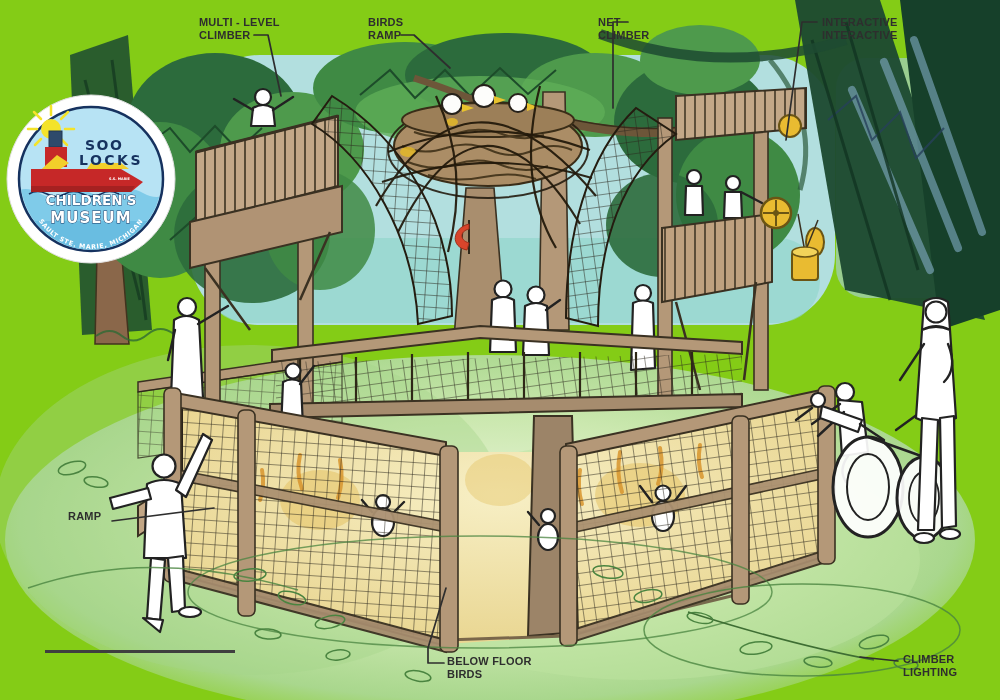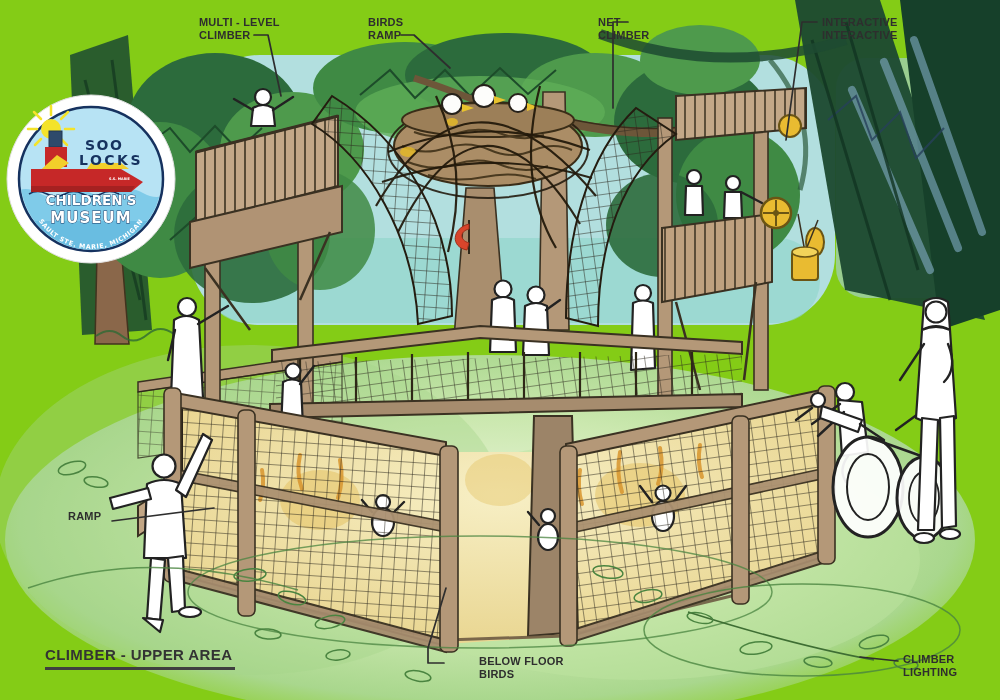--- a/index.html
+++ b/index.html
@@ -353,21 +353,21 @@
     <div>NET</div>
     <div>CLIMBER</div>
   </div>
   <div class="anno" style="left:822px;top:16px;">
     <div>INTERACTIVE</div>
     <div>INTERACTIVE</div>
   </div>
   <div class="anno" style="left:68px;top:510px;">
     <div>RAMP</div>
   </div>
-  <div class="anno" style="left:447px;top:655px;margin-left:32px;">
+  <div class="anno" style="left:447px;top:655px;">
     <div>BELOW FLOOR</div>
     <div>BIRDS</div>
   </div>
   <div class="anno" style="left:903px;top:653px;">
     <div>CLIMBER</div>
     <div>LIGHTING</div>
   </div>
 
   <div class="logo">
     <svg width="172" height="172" viewBox="0 0 172 172">
@@ -401,17 +401,16 @@
       <text class="locks" x="74" y="72">LOCKS</text>
       <text class="museum-txt" style="font-size:13.5px;" x="86" y="112" text-anchor="middle">CHILDREN'S</text>
       <text class="museum-txt" style="font-size:15px;letter-spacing:1px;" x="86" y="130" text-anchor="middle">MUSEUM</text>
       <text>
         <textPath class="arc-txt" href="#arcPath" startOffset="50%" text-anchor="middle">SAULT STE. MARIE, MICHIGAN</textPath>
       </text>
     </svg>
   </div>
 
   <div class="board-title">
-    <span>CLIMBER - UPPER AREA</span>
     <div class="title-underline"></div>
   </div>
 
 </div>
 
 </body></html>

